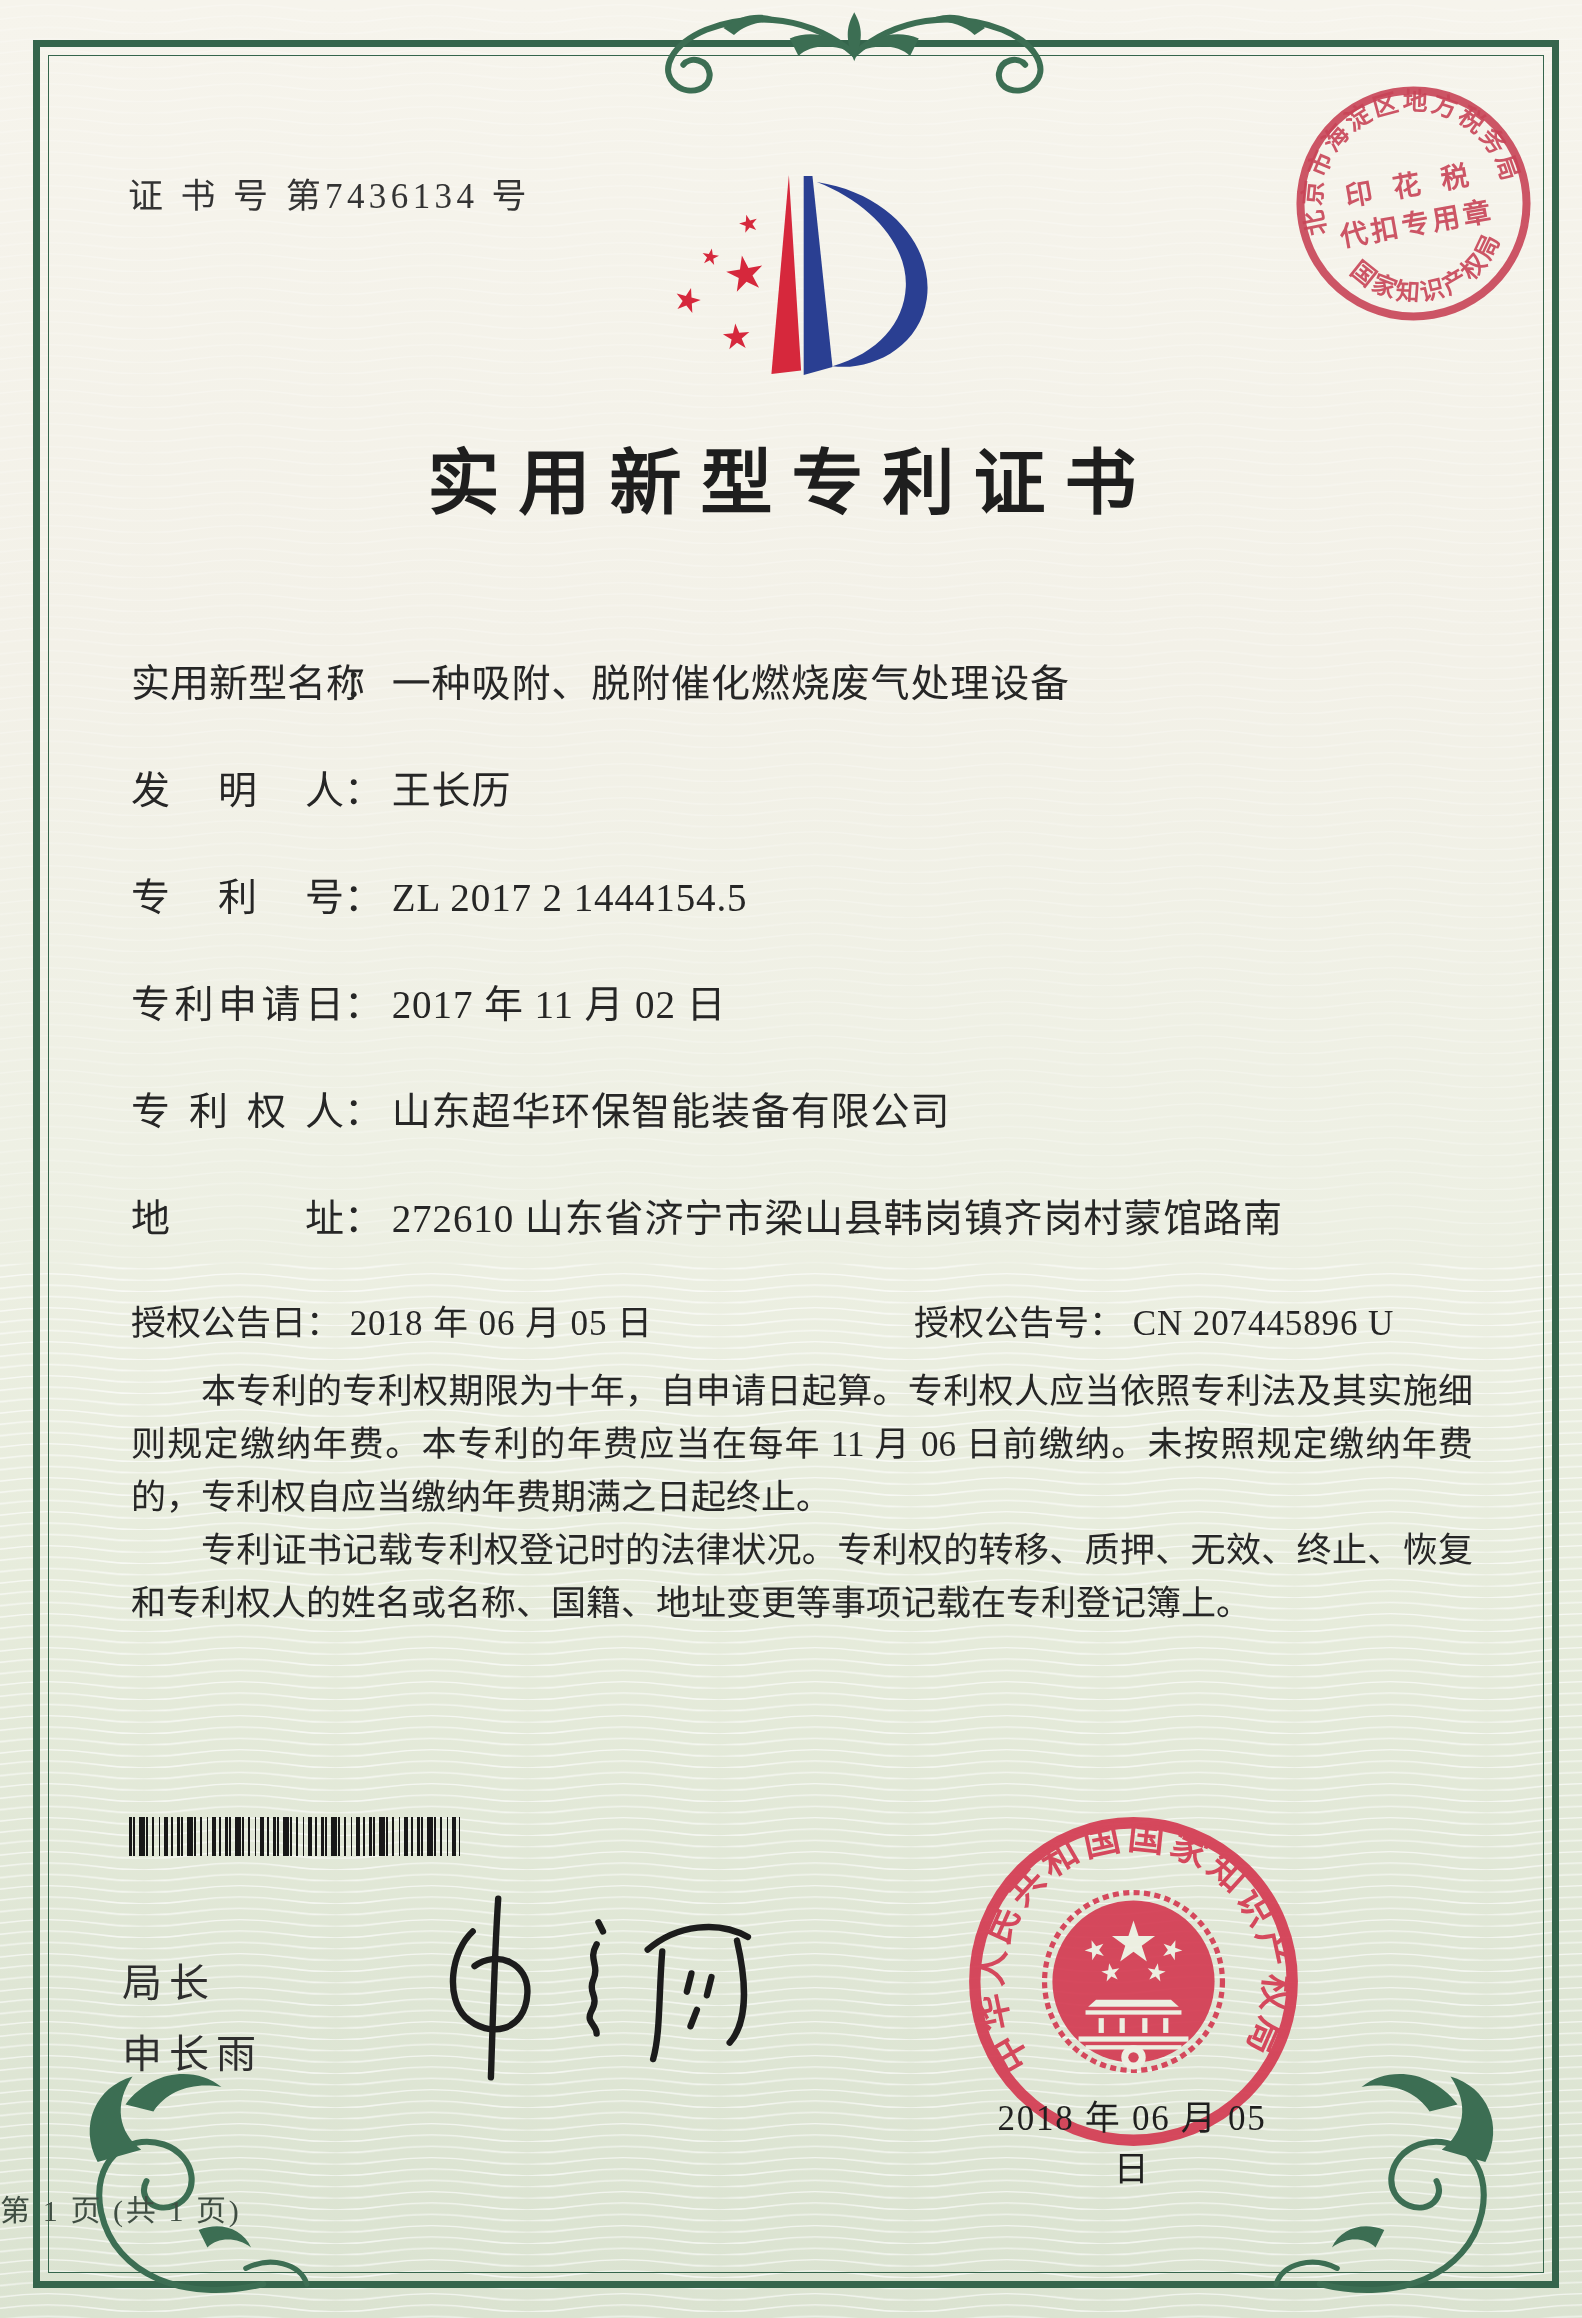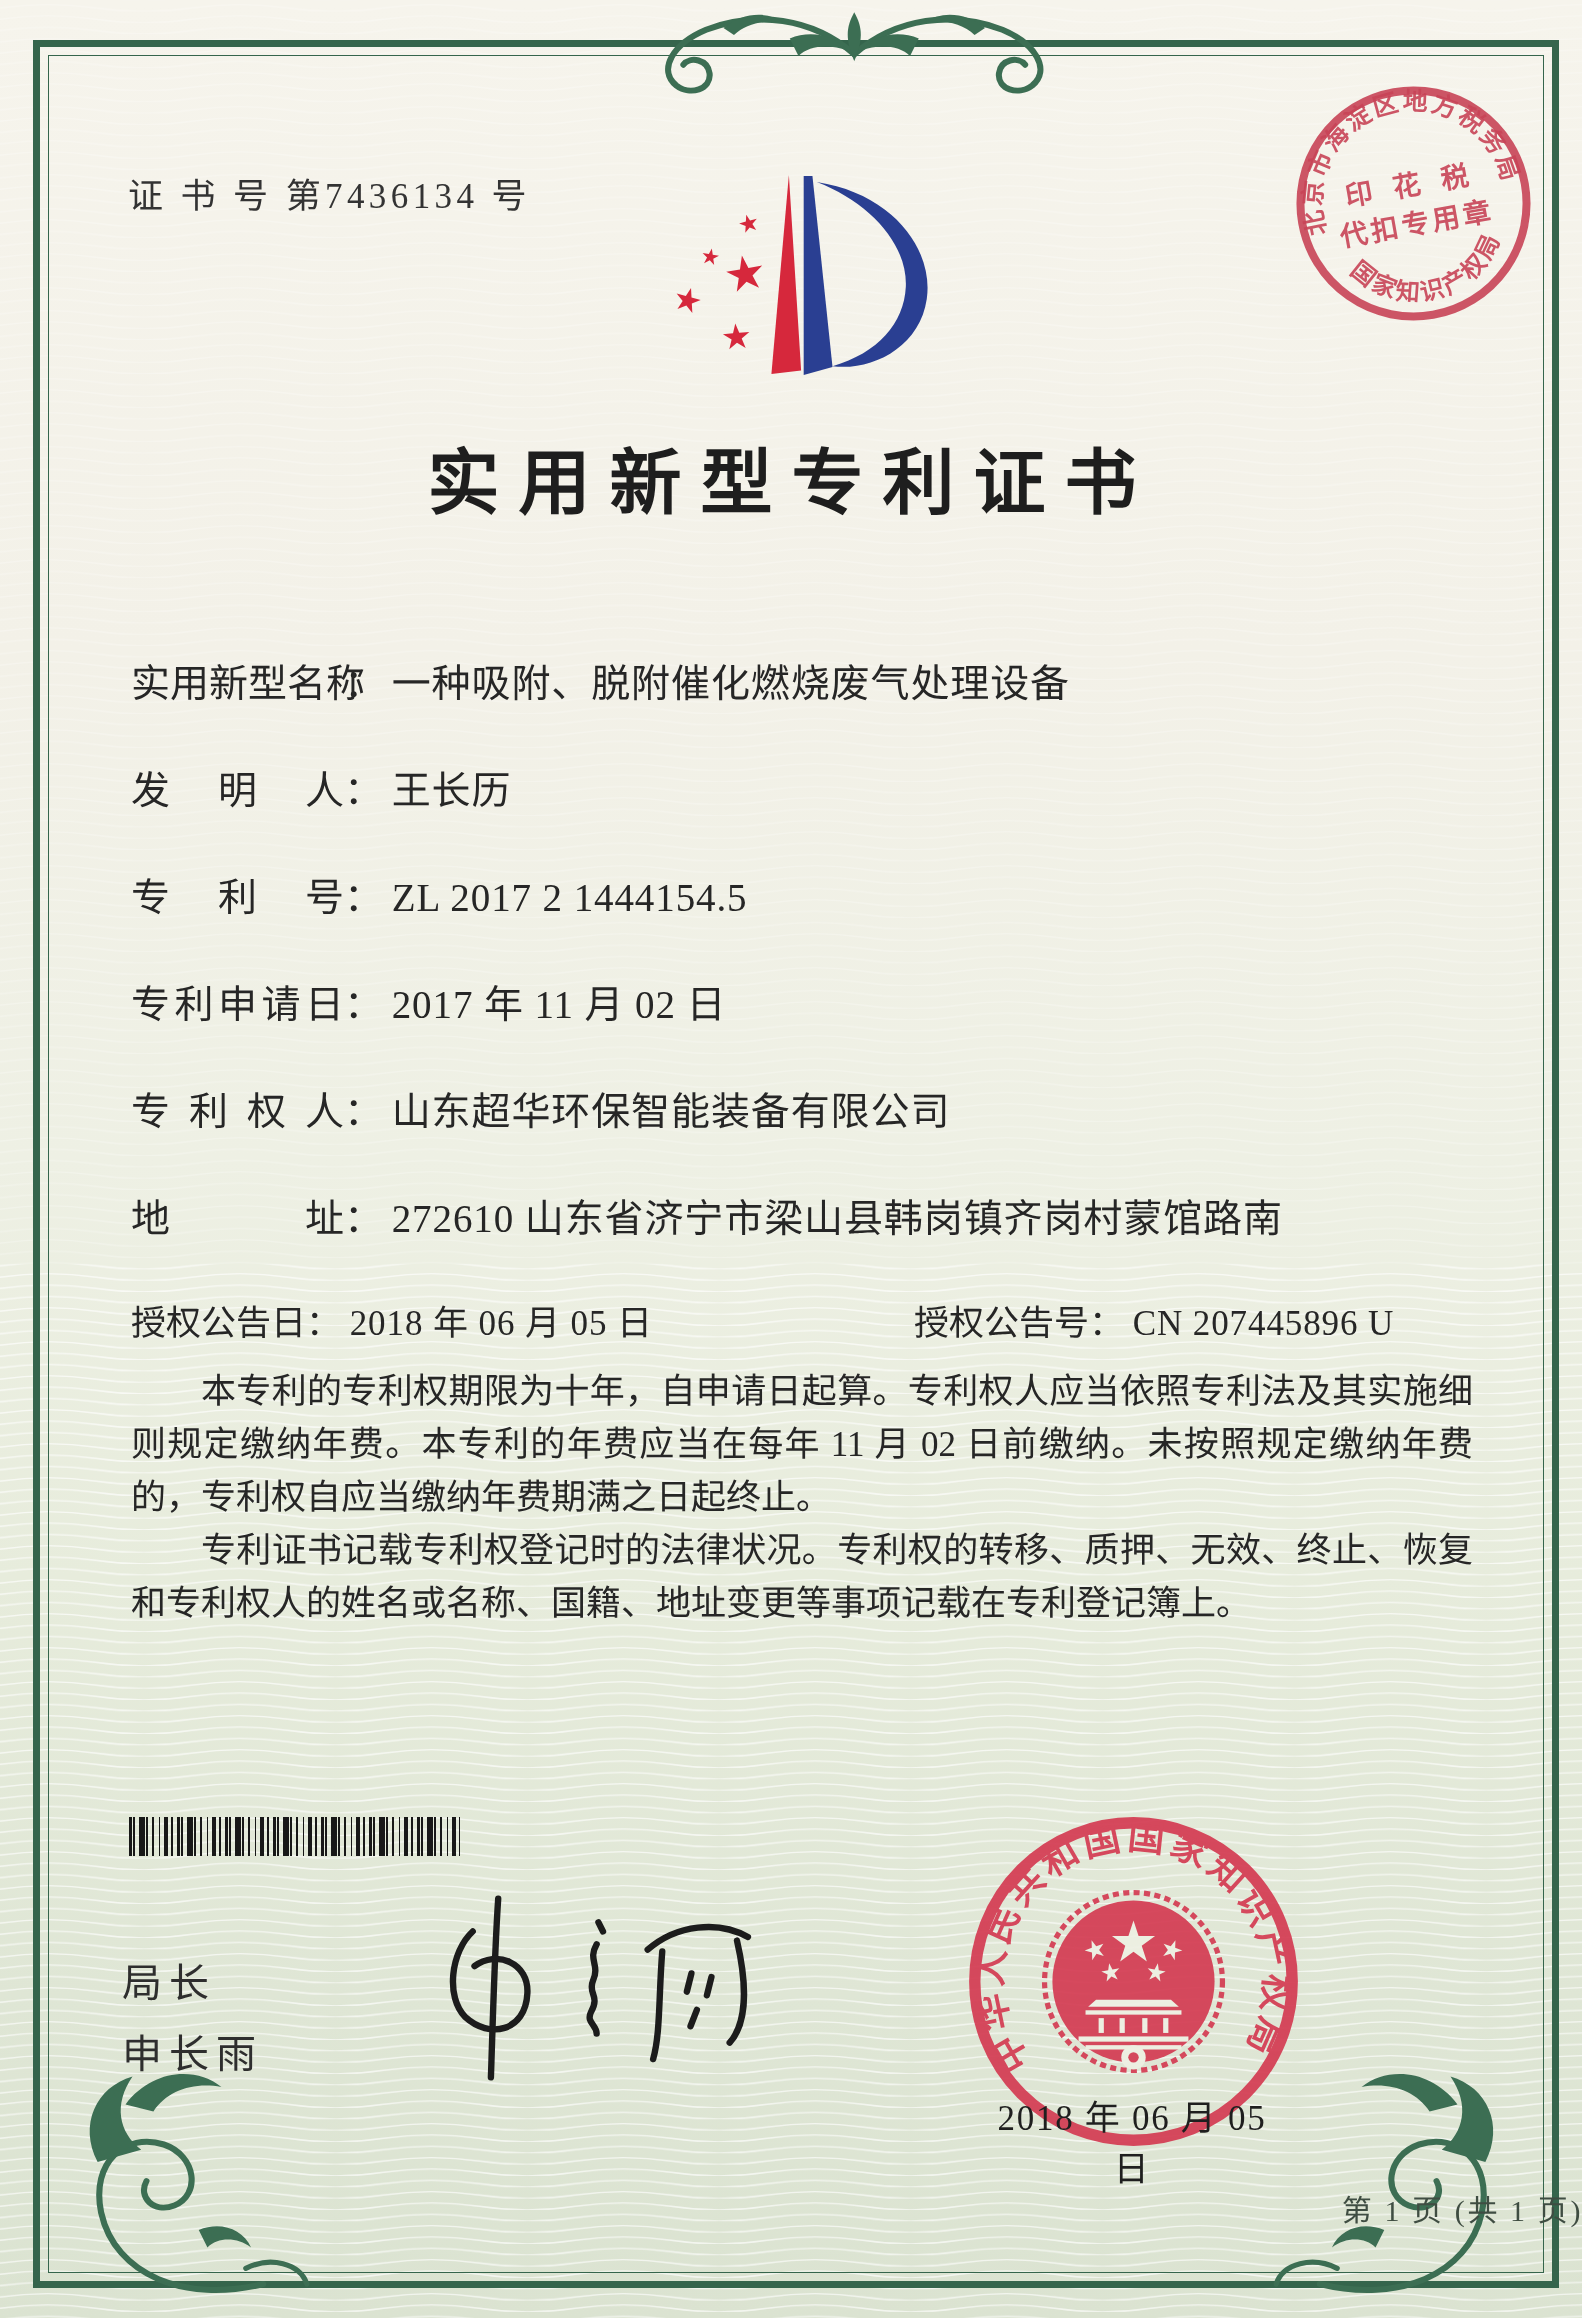--- a/index.html
+++ b/index.html
@@ -62,21 +62,21 @@
 
   .officer-title{position:absolute;left:122px;top:1951px;font-size:40px;letter-spacing:7px;color:#2e2e2e;}
   .officer-name{position:absolute;left:122px;top:2022px;font-size:40px;letter-spacing:7px;color:#2e2e2e;}
 
   .signature-box{position:absolute;left:418px;top:1892px;width:401px;height:192px;}
 
   .tax-stamp{position:absolute;left:1280px;top:70px;width:267px;height:267px;transform:rotate(-10deg);}
   .main-seal{position:absolute;left:946px;top:1794px;width:375px;height:375px;}
   .seal-date{position:absolute;left:975px;top:2089px;width:314px;text-align:center;font-size:35px;letter-spacing:1.7px;color:#1f1f1f;z-index:5;}
 
-  .page-footer{position:absolute;left:0;right:0;top:2186px;text-align:right;font-size:30px;letter-spacing:2.6px;color:#3f4d42;}
+  .page-footer{position:absolute;left:0;right:0;top:2186px;text-align:left;font-size:30px;letter-spacing:2.6px;color:#3f4d42;}
 
   svg text{font-family:"Liberation Serif","DejaVu Serif",serif;}
 </style>
 </head>
 <body>
 
 <div class="page">
 
   <svg class="layer z1" width="1583" height="2319" viewBox="0 0 1816 2660">
     <defs>
@@ -180,21 +180,21 @@
       <span class="lbl">地址</span><span class="colon">：</span><span class="val">272610  山东省济宁市梁山县韩岗镇齐岗村蒙馆路南</span>
     </div>
   </div>
 
   <div class="grant-row" style="z-index:4">
     <span><span>授权公告日</span><span>：</span><span class="val">2018 年 06 月 05 日</span></span>
     <span class="grant-right"><span>授权公告号</span><span>：</span><span class="val">CN 207445896 U</span></span>
   </div>
 
   <div class="body-text" style="z-index:4">
-    <p>本专利的专利权期限为十年，自申请日起算。专利权人应当依照专利法及其实施细则规定缴纳年费。本专利的年费应当在每年 11 月 02 日前缴纳。未按照规定缴纳年费的，专利权自应当缴纳年费期满之日起终止。</p>
+    <p>本专利的专利权期限为十年，自申请日起算。专利权人应当依照专利法及其实施细则规定缴纳年费。本专利的年费应当在每年 11 月 06 日前缴纳。未按照规定缴纳年费的，专利权自应当缴纳年费期满之日起终止。</p>
     <p>专利证书记载专利权登记时的法律状况。专利权的转移、质押、无效、终止、恢复和专利权人的姓名或名称、国籍、地址变更等事项记载在专利登记簿上。</p>
   </div>
 
   <div class="barcode" style="z-index:4"></div>
 
   <div class="officer-title" style="z-index:4">局长</div>
   <div class="officer-name" style="z-index:4">申长雨</div>
 
   <svg class="signature-box z4" style="z-index:4" viewBox="0 0 440 200">
     <g fill="none" stroke="#1c1c1c" stroke-width="7" stroke-linecap="round">

